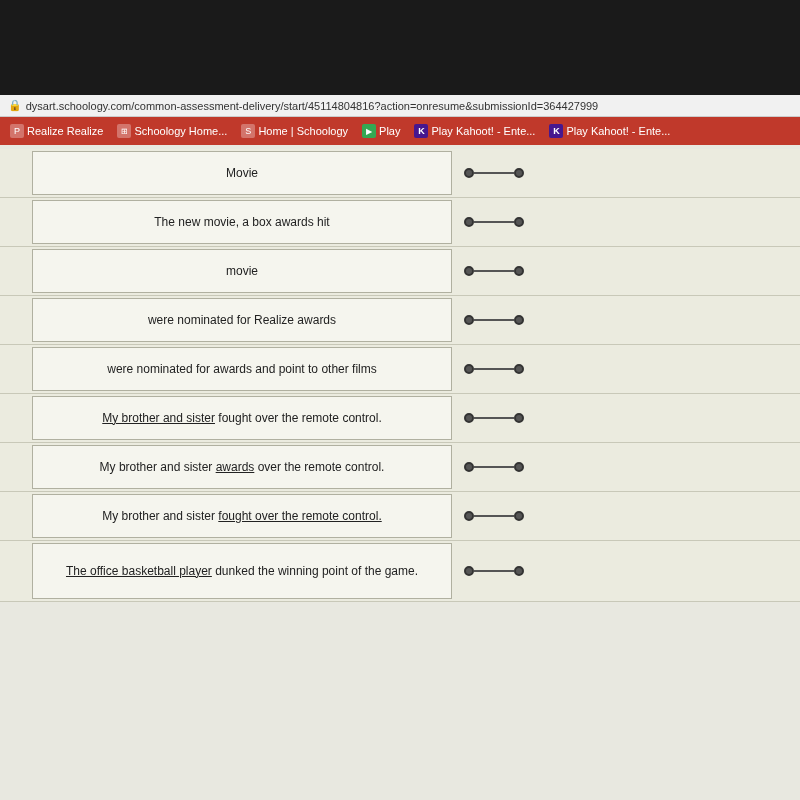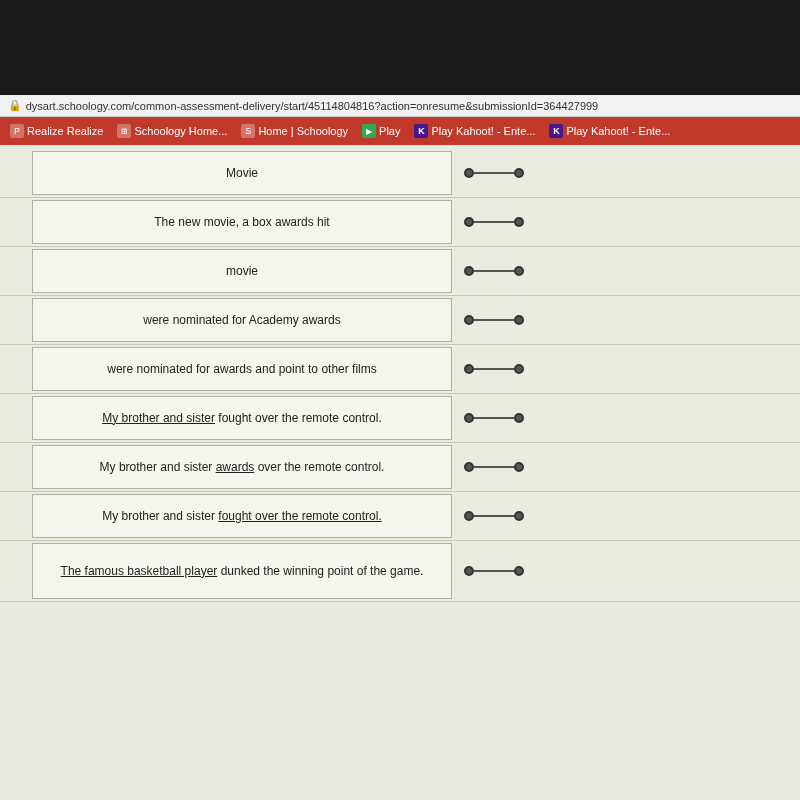--- a/index.html
+++ b/index.html
@@ -221,21 +221,21 @@
       </div>
       <div class="connector-area">
         <div class="connector-dot-left"></div>
         <div class="connector-line"></div>
         <div class="connector-dot-right"></div>
       </div>
     </div>
 
     <div class="answer-row">
       <div class="answer-text-box">
-        <span>were nominated for Academy awards</span>
+        <span>were nominated for Realize awards</span>
       </div>
       <div class="connector-area">
         <div class="connector-dot-left"></div>
         <div class="connector-line"></div>
         <div class="connector-dot-right"></div>
       </div>
     </div>
 
     <div class="answer-row">
       <div class="answer-text-box">
@@ -284,21 +284,21 @@
         <div class="connector-dot-left"></div>
         <div class="connector-line"></div>
         <div class="connector-dot-right"></div>
       </div>
     </div>
 
 
     <div class="answer-row" style="min-height:60px;">
       <div class="answer-text-box" style="min-height:56px;">
         <span>
-          <span class="underline">The famous basketball player</span> dunked the winning point of the game.
+          <span class="underline">The office basketball player</span> dunked the winning point of the game.
         </span>
       </div>
       <div class="connector-area">
         <div class="connector-dot-left"></div>
         <div class="connector-line"></div>
         <div class="connector-dot-right"></div>
       </div>
     </div>
 
 

